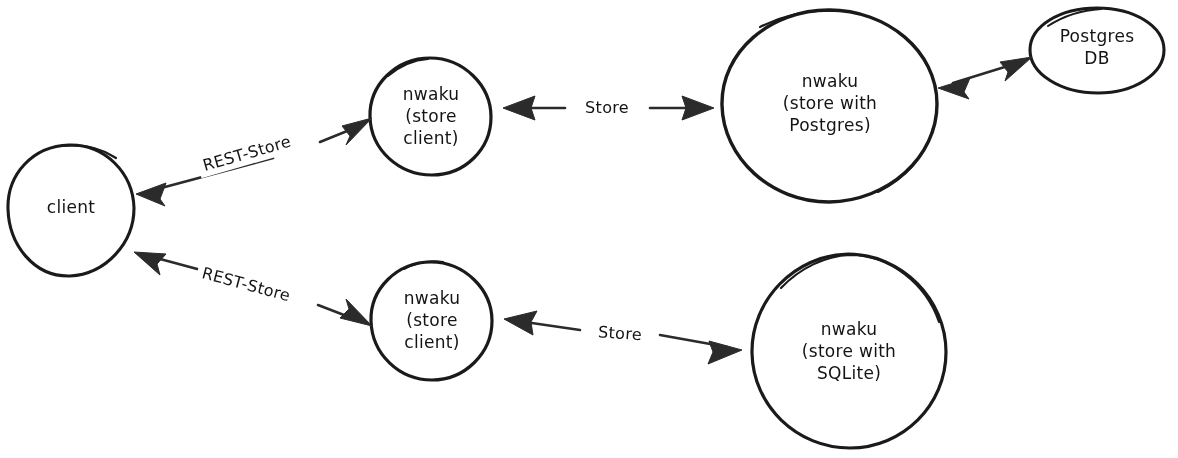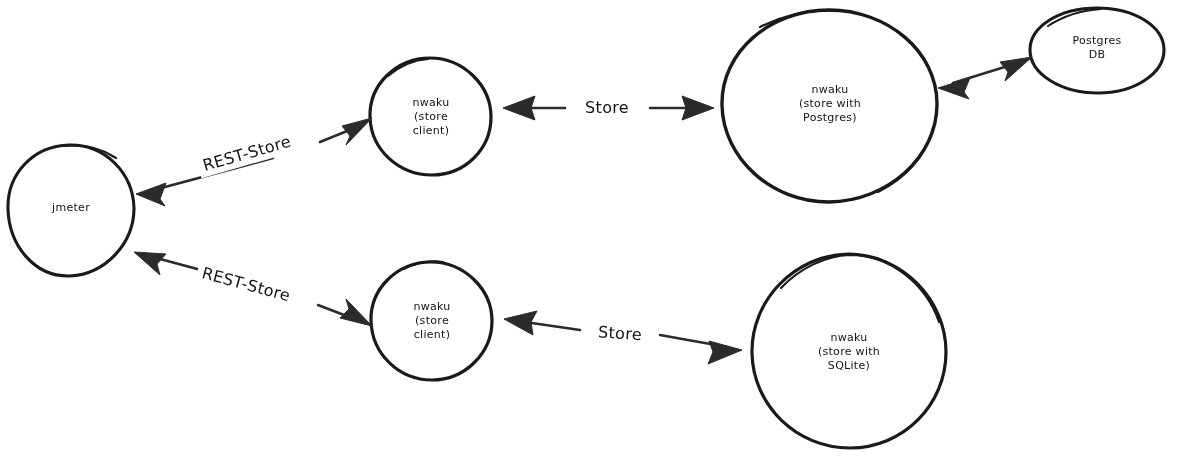--- a/index.html
+++ b/index.html
@@ -48,21 +48,21 @@
   .node-label, .edge-label {
     position: absolute;
     color: #141414;
     font-family: "DejaVu Sans", sans-serif;
     text-align: center;
     line-height: 1.28;
     white-space: pre;
     letter-spacing: 0.3px;
   }
   .node-label {
-    font-size: 11px;
+    font-size: 17px;
     transform: translate(-50%, -50%);
   }
   .edge-label {
     font-size: 16px;
     background: #ffffff;
     padding: 1px 5px;
     transform: translate(-50%, -50%);
   }
   .edge-label.rot-up { transform: translate(-50%, -50%) rotate(-16deg); }
   .edge-label.rot-down { transform: translate(-50%, -50%) rotate(15deg); }
@@ -160,21 +160,21 @@
 
     <g>
       <path class="edge-line" d="M 518 321 L 580 330"></path>
       <path class="edge-line" d="M 660 335 L 727 347"></path>
       <polygon class="arrow-head" points="504,319 537,311 531,322 533,335"></polygon>
       <polygon class="arrow-head" points="742,350 709,341 713,352 708,364"></polygon>
     </g>
 
   </svg>
 
-  <div class="node-label" style="left:71px; top:208px;">jmeter</div>
+  <div class="node-label" style="left:71px; top:208px;">client</div>
 
   <div class="node-label" style="left:431px; top:117px;">nwaku
 (store
 client)</div>
 
   <div class="node-label" style="left:830px; top:104px;">nwaku
 (store with
 Postgres)</div>
 
   <div class="node-label" style="left:1097px; top:48px;">Postgres

